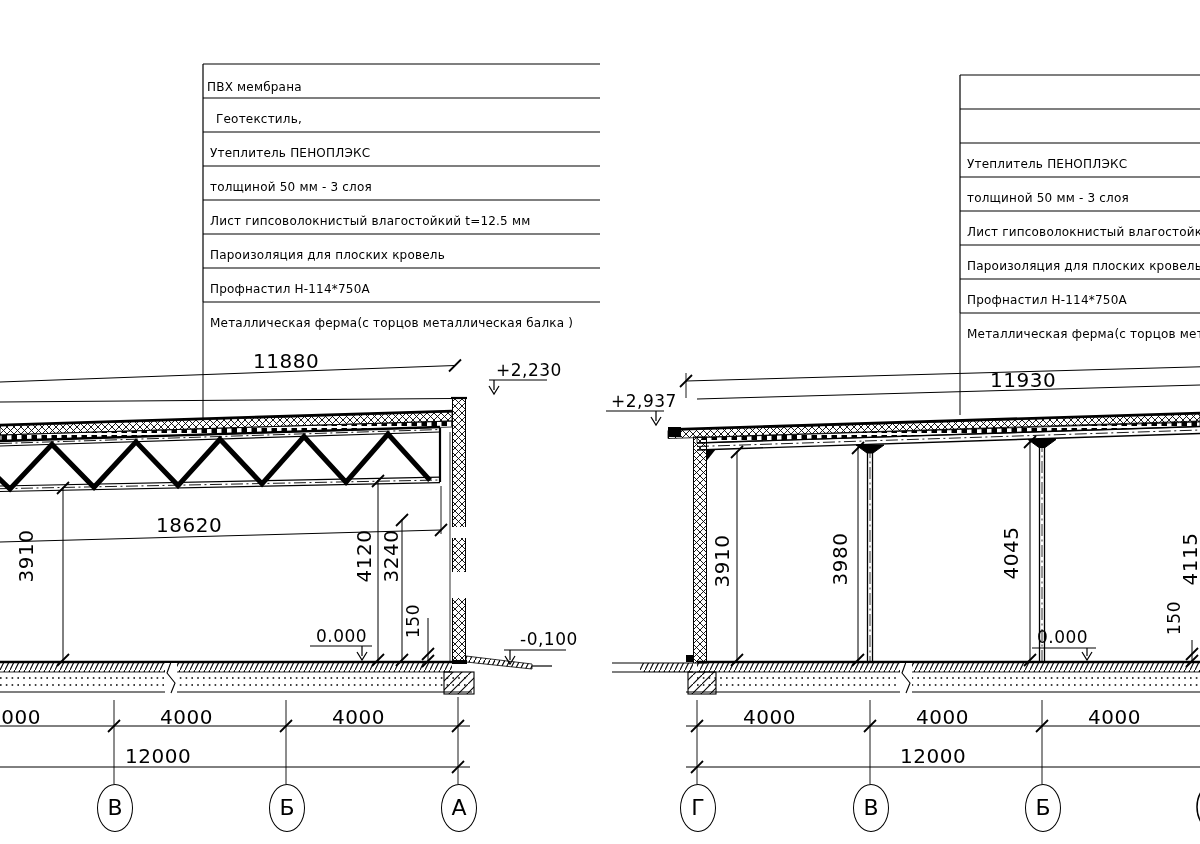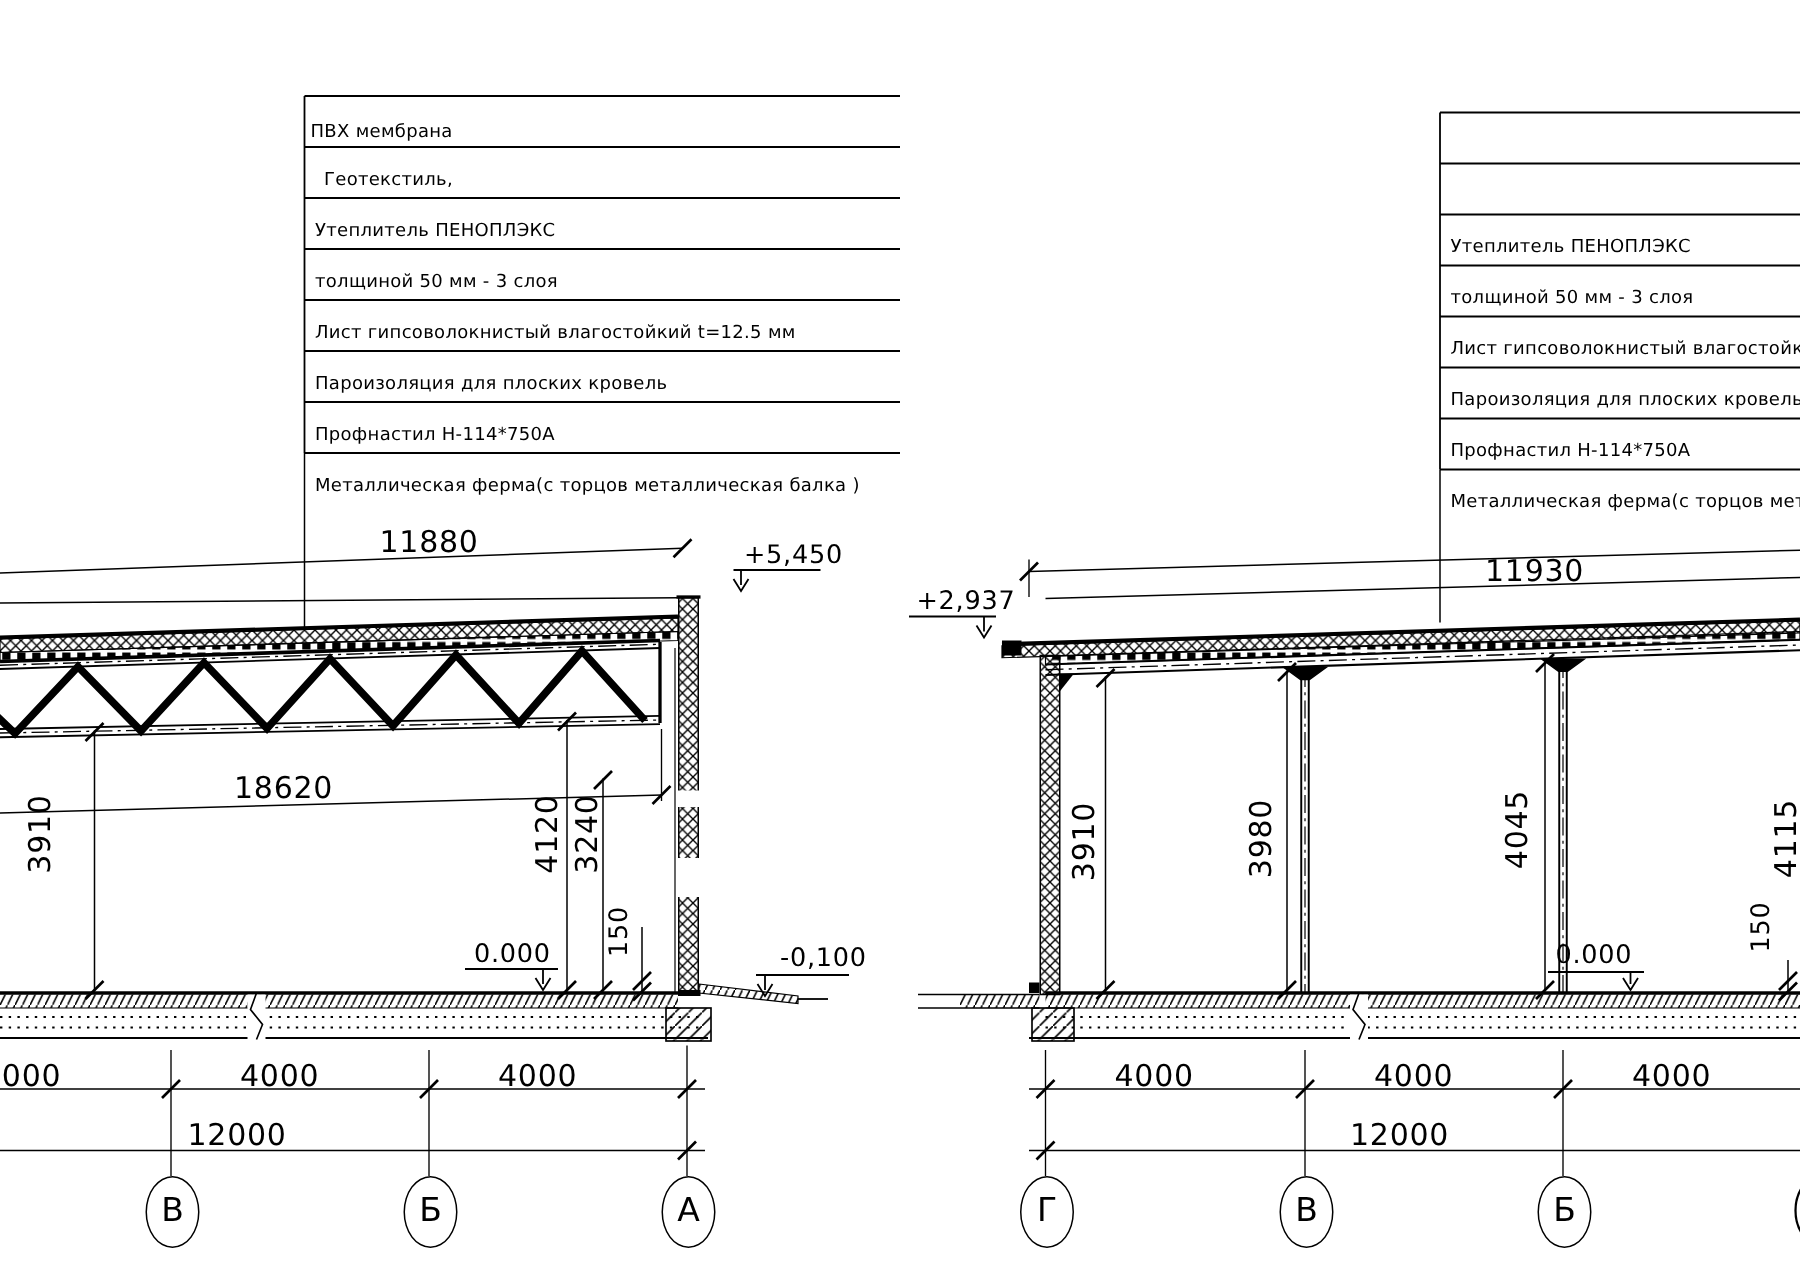--- a/index.html
+++ b/index.html
@@ -235,21 +235,21 @@
   <div class="lbl trow" style="left:967px;top:149px;">толщиной 50 мм - 3 слоя</div>
   <div class="lbl trow" style="left:967px;top:183px;">Лист гипсоволокнистый влагостойкий t=12.5 мм</div>
   <div class="lbl trow" style="left:967px;top:217px;">Пароизоляция для плоских кровель</div>
   <div class="lbl trow" style="left:967px;top:251px;">Профнастил Н-114*750А</div>
   <div class="lbl trow" style="left:967px;top:285px;">Металлическая ферма(с торцов металлическая балка )</div>
 
   <div class="lbl dim" style="left:253px;top:349px;">11880</div>
   <div class="lbl dim" style="left:990px;top:368px;">11930</div>
   <div class="lbl dim" style="left:156px;top:513px;">18620</div>
 
-  <div class="lbl lvl" style="left:496px;top:360px;">+5,450</div>
+  <div class="lbl lvl" style="left:496px;top:360px;">+2,230</div>
   <div class="lbl lvl" style="left:611px;top:391px;">+2,937</div>
   <div class="lbl lvl" style="left:316px;top:626px;">0.000</div>
   <div class="lbl lvl" style="left:508px;top:629px;margin-left:12px;">-0,100</div>
   <div class="lbl lvl" style="left:1037px;top:627px;">0.000</div>
 
   <div class="lbl dimv" style="left:-19px;top:544px;">3910</div>
   <div class="lbl dimv" style="left:319px;top:544px;">4120</div>
   <div class="lbl dimv" style="left:346px;top:544px;">3240</div>
   <div class="lbl dimv small" style="left:383px;top:611px;">150</div>
 

